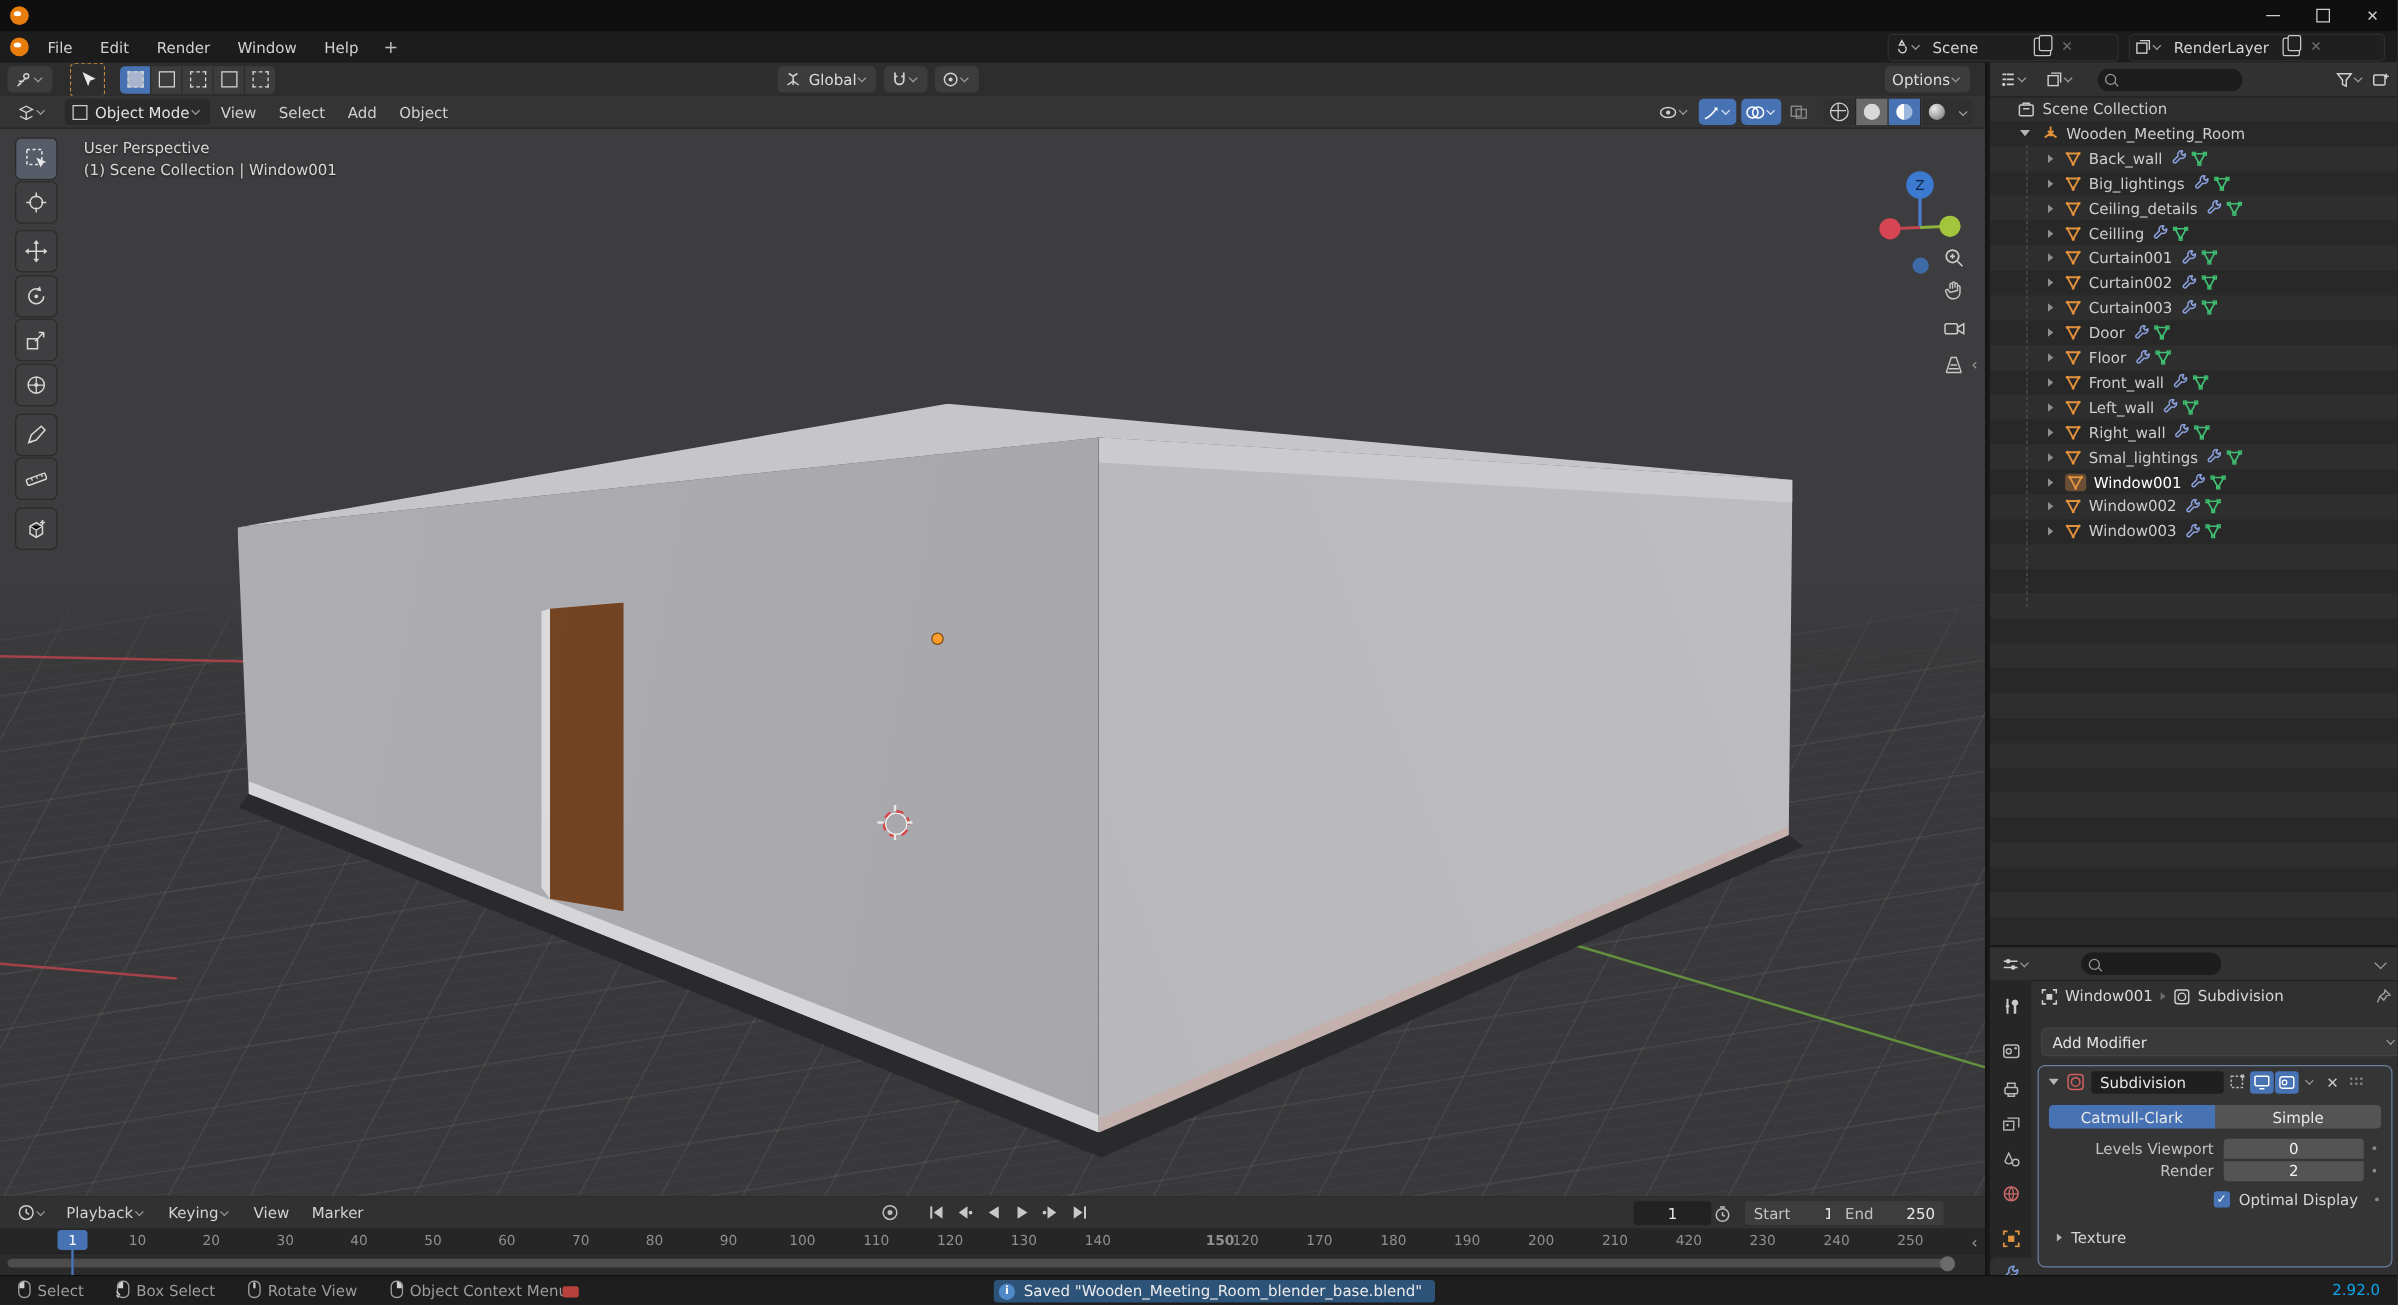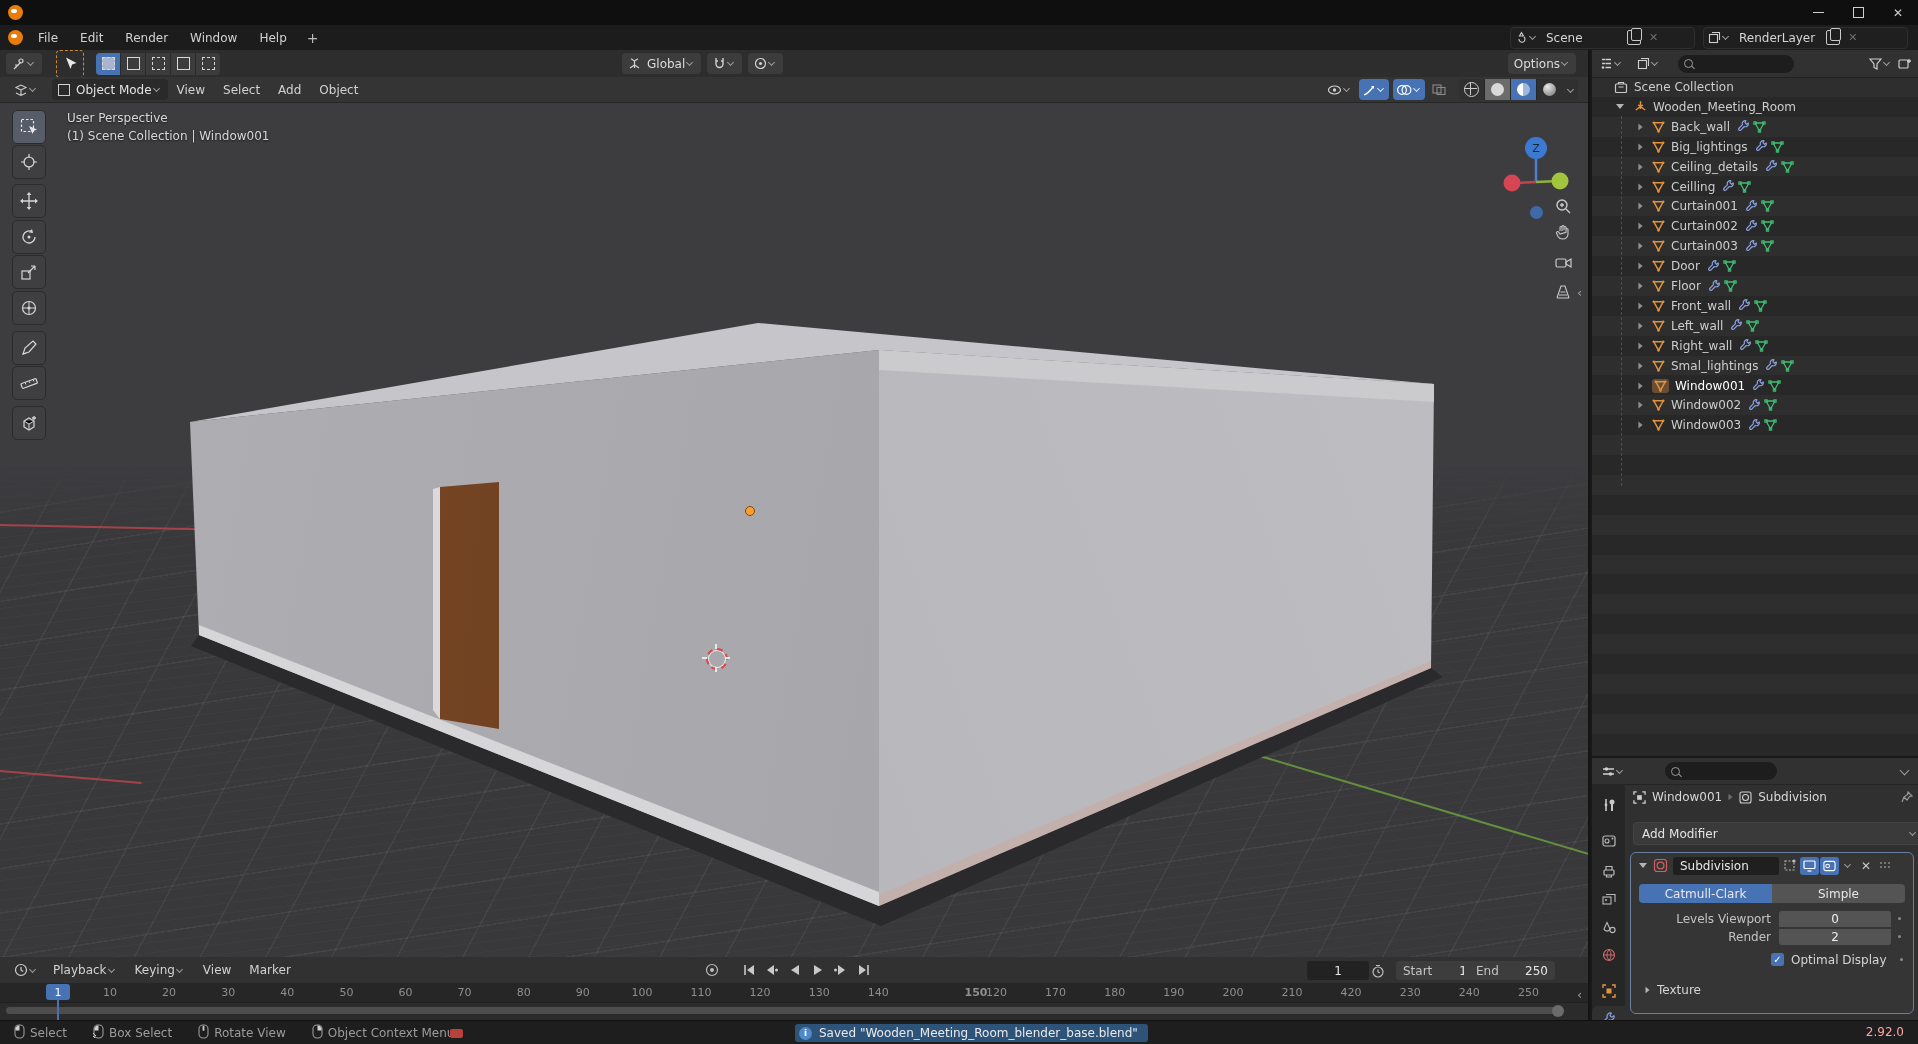--- a/index.html
+++ b/index.html
@@ -134,21 +134,21 @@
   .pfield.bot{border-radius:0 0 3px 3px;margin-top:1px;}
   .dot{width:3px;height:3px;border-radius:50%;background:#8a8a8a;margin-left:7px;}
   .cbx{width:13px;height:13px;background:#4772b3;border-radius:2.5px;color:#fff;font-size:10px;display:flex;align-items:center;justify-content:center;margin-right:7px;}
   
   #statusbar{left:0;top:1020px;width:1918px;height:24px;background:#1e1e1e;border-top:1px solid #101010;color:#9c9c9c;}
   .hint{display:flex;align-items:center;margin-right:26px;}
   .hint svg{margin-right:5px;}
   #msg{position:absolute;left:795px;top:3px;height:18px;background:#2d5379;border-radius:3px;display:flex;align-items:center;color:#eaeaea;padding:0 10px 0 4px;}
   .infoc{width:13px;height:13px;border-radius:50%;background:#5089c8;color:#fff;font-size:9px;display:flex;align-items:center;justify-content:center;margin-right:7px;font-weight:bold;}
   #redind{position:absolute;left:450px;top:8px;width:13px;height:9px;background:#b8413c;border-radius:2px;}
-  #version{position:absolute;right:14px;top:4px;color:#fca5a5;}
+  #version{position:absolute;right:14px;top:4px;color:#0ea5e9;}
 </style>
 </head>
 <body>
 
 <div id="app">
 
   <div id="titlebar" class="abs">
     <span class="blogo"></span>
     <div id="win-controls">
       <span class="wbtn">

